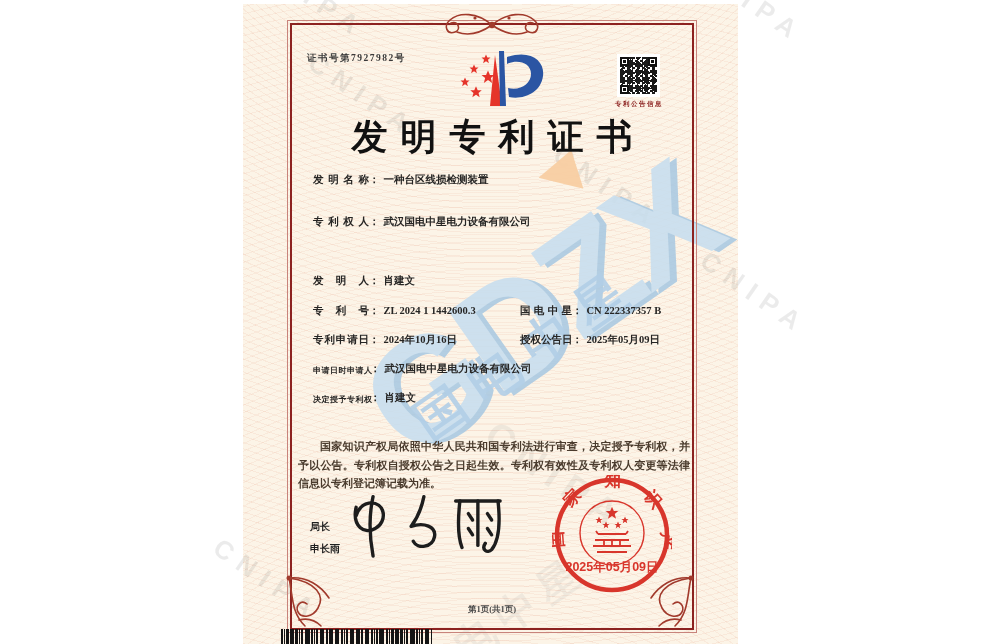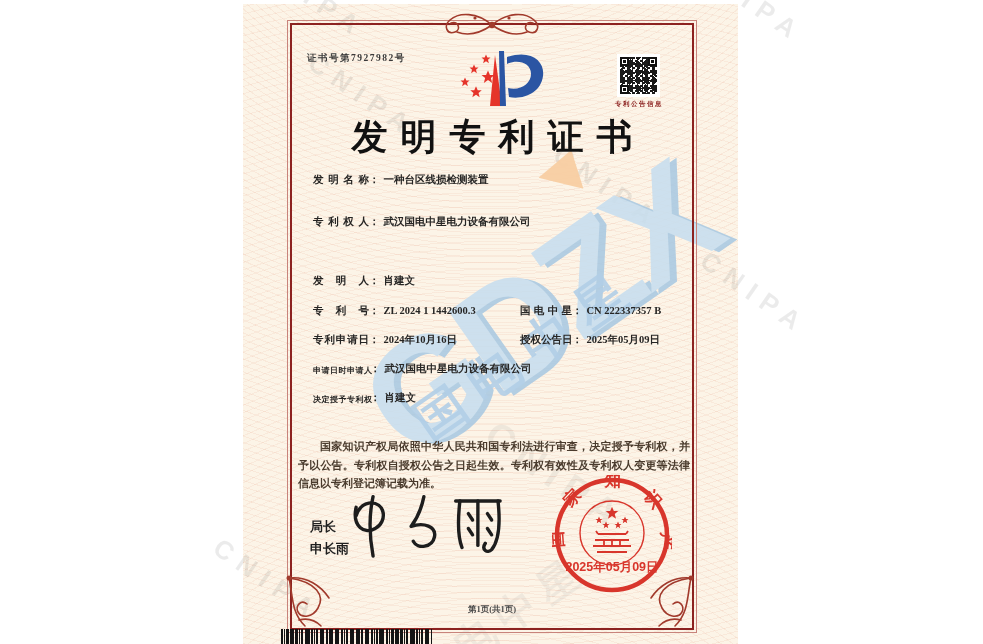--- a/index.html
+++ b/index.html
@@ -59,21 +59,21 @@
   .f-label.small { font-size:8px; width:57px; letter-spacing:0.5px; }
   .f-colon { font-weight:600; margin-right:4px; }
   .f-value { font-weight:600; }
   .rcol { left:277px; }
   .rcol .f-label { width:52px; }
 
   .notice { position:absolute; left:55px; top:433px; width:392px; font-size:11px;
     line-height:18.5px; color:#4a3b2d; text-indent:2em; text-align:justify; font-weight:600; }
 
   .issuer { position:absolute; left:67px; top:512px; font-family:"Liberation Sans", sans-serif;
-    font-weight:bold; font-size:13px; color:#1f1f1f; line-height:22px; }
+    font-weight:bold; font-size:10px; color:#1f1f1f; line-height:22px; }
   .signature { position:absolute; left:98px; top:480px; width:170px; height:90px; }
 
   .seal { position:absolute; left:309px; top:471px; width:120px; height:120px; opacity:0.93; }
   .footer { position:absolute; left:47px; top:600px; width:404px; text-align:center;
     font-size:8.5px; color:#4a4a4a; font-weight:600; }
 
   .barcode { position:absolute; left:281px; top:629px; width:151px; height:15px;
     background-image:
       repeating-linear-gradient(90deg,#141414 0 2px, rgba(0,0,0,0) 2px 5px),
       repeating-linear-gradient(90deg,#141414 0 1px, rgba(0,0,0,0) 1px 7px),

